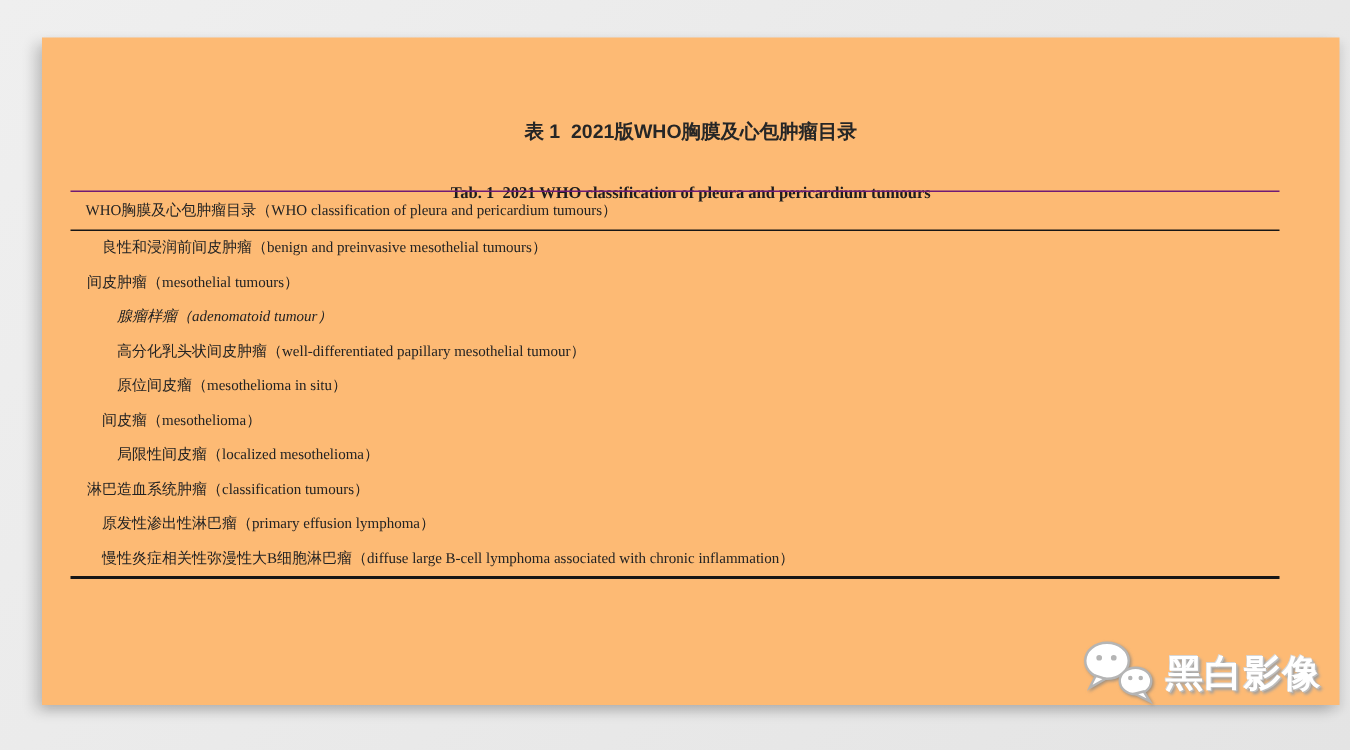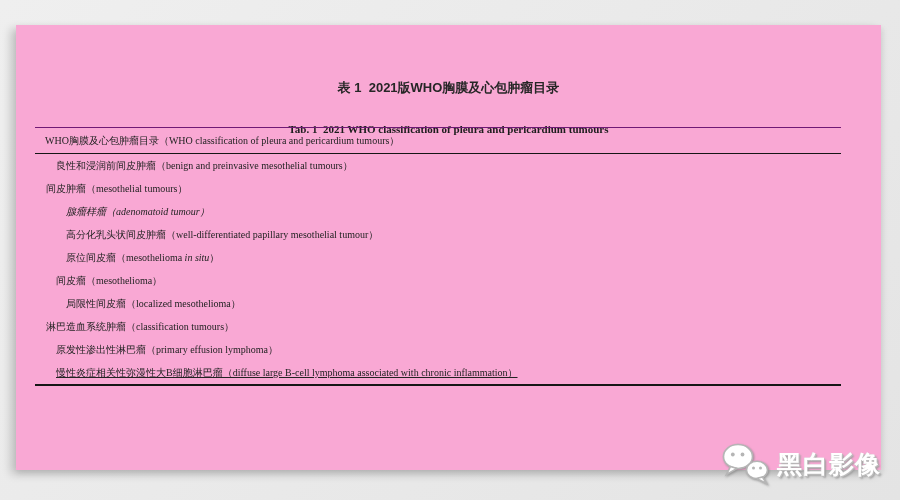--- a/index.html
+++ b/index.html
@@ -2,22 +2,22 @@
 <html><head>
 <meta charset="utf-8">
 <style>
   html,body{margin:0;padding:0;}
   body{
     width:900px;height:500px;overflow:hidden;position:relative;
     background:linear-gradient(135deg,#efefef 0%,#e9e9e9 55%,#e4e4e4 100%);
     font-family:"Liberation Serif","DejaVu Serif",serif;
   }
   .page{
-    position:absolute;left:16px;top:25px;width:865px;height:445px;
-    background:#f9a8d4;
+    position:absolute;left:28px;top:25px;width:865px;height:445px;
+    background:#fdba74;
     box-shadow:-5px 4px 9px rgba(0,0,0,0.20), 2px 3px 6px rgba(0,0,0,0.08);
   }
   .caption-zh{
     position:absolute;top:54px;left:0;right:0;height:18px;line-height:18px;
     text-align:center;font-family:"Liberation Sans","DejaVu Sans",sans-serif;
     font-size:13px;font-weight:600;color:#262626;white-space:pre;
   }
   .caption-en{
     position:absolute;top:79px;left:0;right:0;height:19px;line-height:19px;
     text-align:center;font-family:"Liberation Serif","DejaVu Serif",serif;
@@ -27,21 +27,21 @@
     position:absolute;left:19px;top:102px;width:806px;
     border-top:1px solid #701a75;border-bottom:2px solid #161616;
     color:#232323;font-size:10px;
   }
   .t-header{
     height:25px;line-height:25px;padding-left:10px;white-space:nowrap;
     border-bottom:1.5px solid #161616;
   }
   .trow{height:23px;line-height:23px;white-space:nowrap;}
   .watermark{
-    position:absolute;left:720px;top:440px;height:48px;
+    position:absolute;left:720px;top:424px;height:48px;
     display:flex;align-items:center;gap:5px;z-index:5;
   }
   .wm-text{
     font-family:"Liberation Sans","DejaVu Sans",sans-serif;
     font-size:25px;font-weight:700;letter-spacing:1px;color:#ffffff;
     text-shadow:1px 1px 0 #bdbdbd, 2px 2px 2px #9e9e9e, -0.5px -0.5px 0 #d6d6d6;
     white-space:nowrap;
   }
   .wm-icon{filter:drop-shadow(1.5px 1.5px 1px rgba(130,130,130,0.75));}
 </style>
@@ -56,26 +56,26 @@
 
     <div class="caption-en">Tab. 1  2021 WHO classification of pleura and pericardium tumours</div>
 
     <div class="who-table">
       <div class="t-header">WHO胸膜及心包肿瘤目录（WHO classification of pleura and pericardium tumours）</div>
       <div class="t-body" id="table-body">
           <div class="trow" style="padding-left: 21px;"><span>良性和浸润前间皮肿瘤（benign and preinvasive mesothelial tumours）</span></div>
           <div class="trow" style="padding-left: 11px;"><span>间皮肿瘤（mesothelial tumours）</span></div>
           <div class="trow" style="padding-left: 31px; font-style: italic;"><span>腺瘤样瘤（adenomatoid tumour）</span></div>
           <div class="trow" style="padding-left: 31px;"><span>高分化乳头状间皮肿瘤（well-differentiated papillary mesothelial tumour）</span></div>
-          <div class="trow" style="padding-left: 31px;"><span>原位间皮瘤（mesothelioma </span><span style="font-style: italic;">in situ</span><span>）</span></div>
+          <div class="trow" style="padding-left: 31px;"><span>原位间皮瘤（mesothelioma </span><span style="">in situ</span><span>）</span></div>
           <div class="trow" style="padding-left: 21px;"><span>间皮瘤（mesothelioma）</span></div>
           <div class="trow" style="padding-left: 31px;"><span>局限性间皮瘤（localized mesothelioma）</span></div>
           <div class="trow" style="padding-left: 11px;"><span>淋巴造血系统肿瘤（classification tumours）</span></div>
           <div class="trow" style="padding-left: 21px;"><span>原发性渗出性淋巴瘤（primary effusion lymphoma）</span></div>
-          <div class="trow" style="padding-left: 21px; text-decoration: underline;"><span>慢性炎症相关性弥漫性大B细胞淋巴瘤（diffuse large B-cell lymphoma associated with chronic inflammation）</span></div>
+          <div class="trow" style="padding-left: 21px;"><span>慢性炎症相关性弥漫性大B细胞淋巴瘤（diffuse large B-cell lymphoma associated with chronic inflammation）</span></div>
         </div>
     </div>
 
   </div>
 
   <div class="watermark">
     <svg class="wm-icon" width="52" height="46" viewBox="0 0 52 46">
       <g fill="#ffffff" stroke="#b5b5b5" stroke-width="1.6">
         <ellipse cx="18" cy="15.5" rx="14.5" ry="12"></ellipse>
         <path d="M10.5 25.5 L6.5 33.5 L17 27.5 Z"></path>

